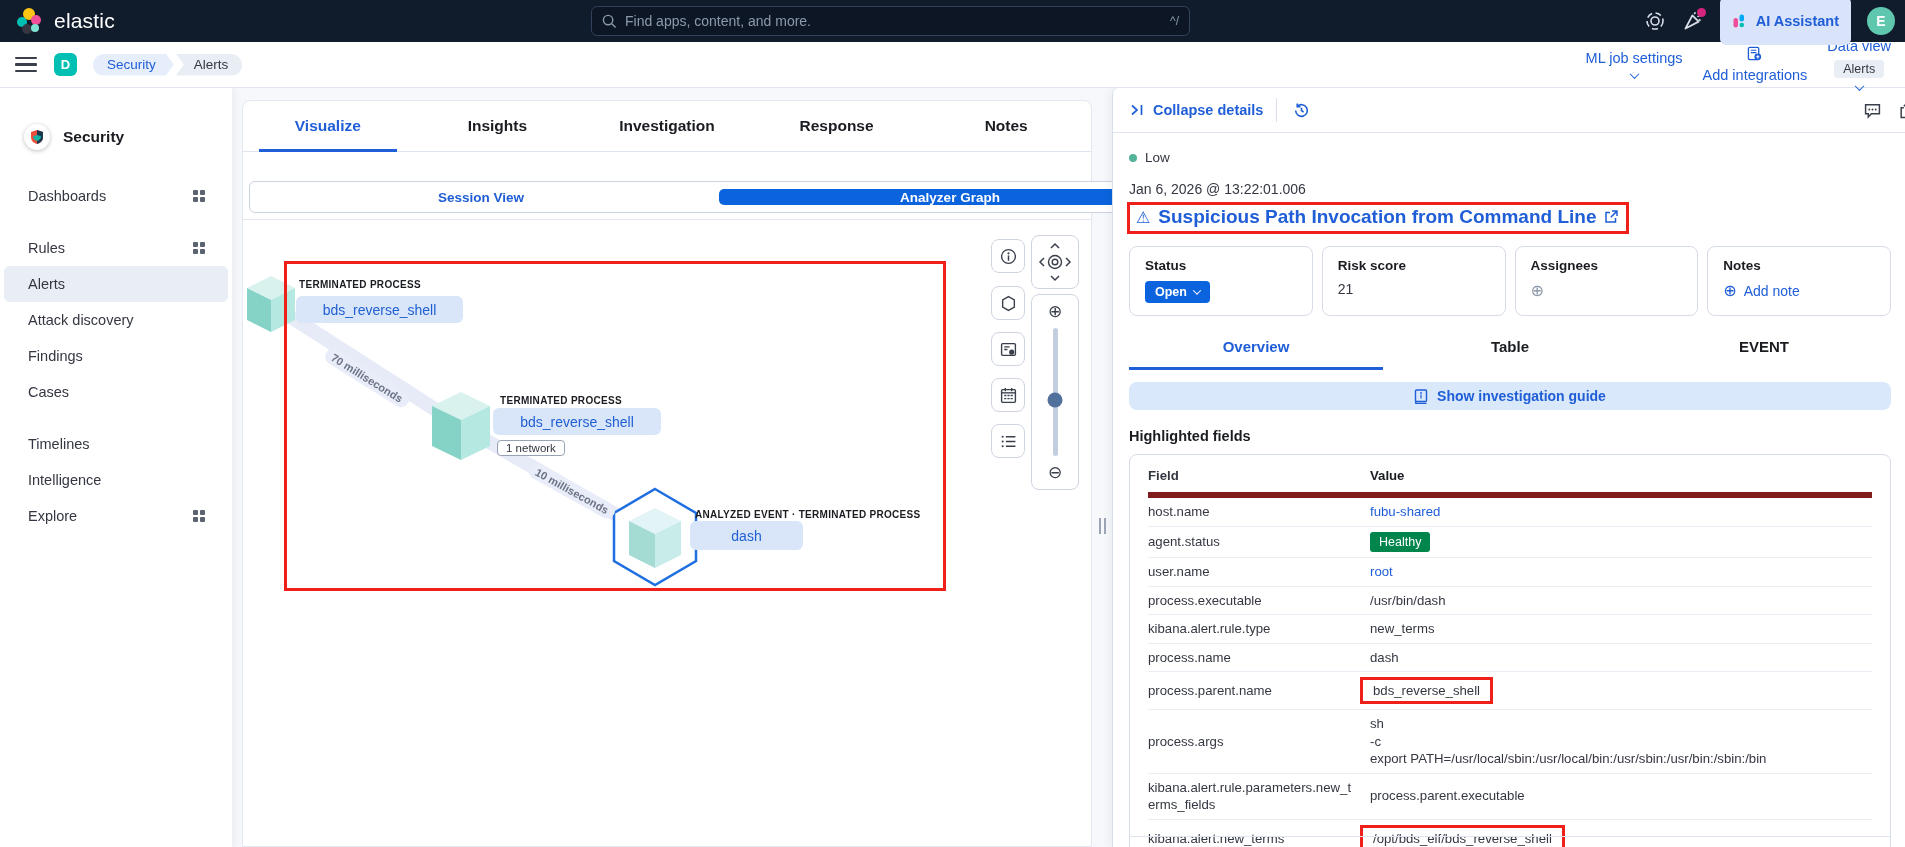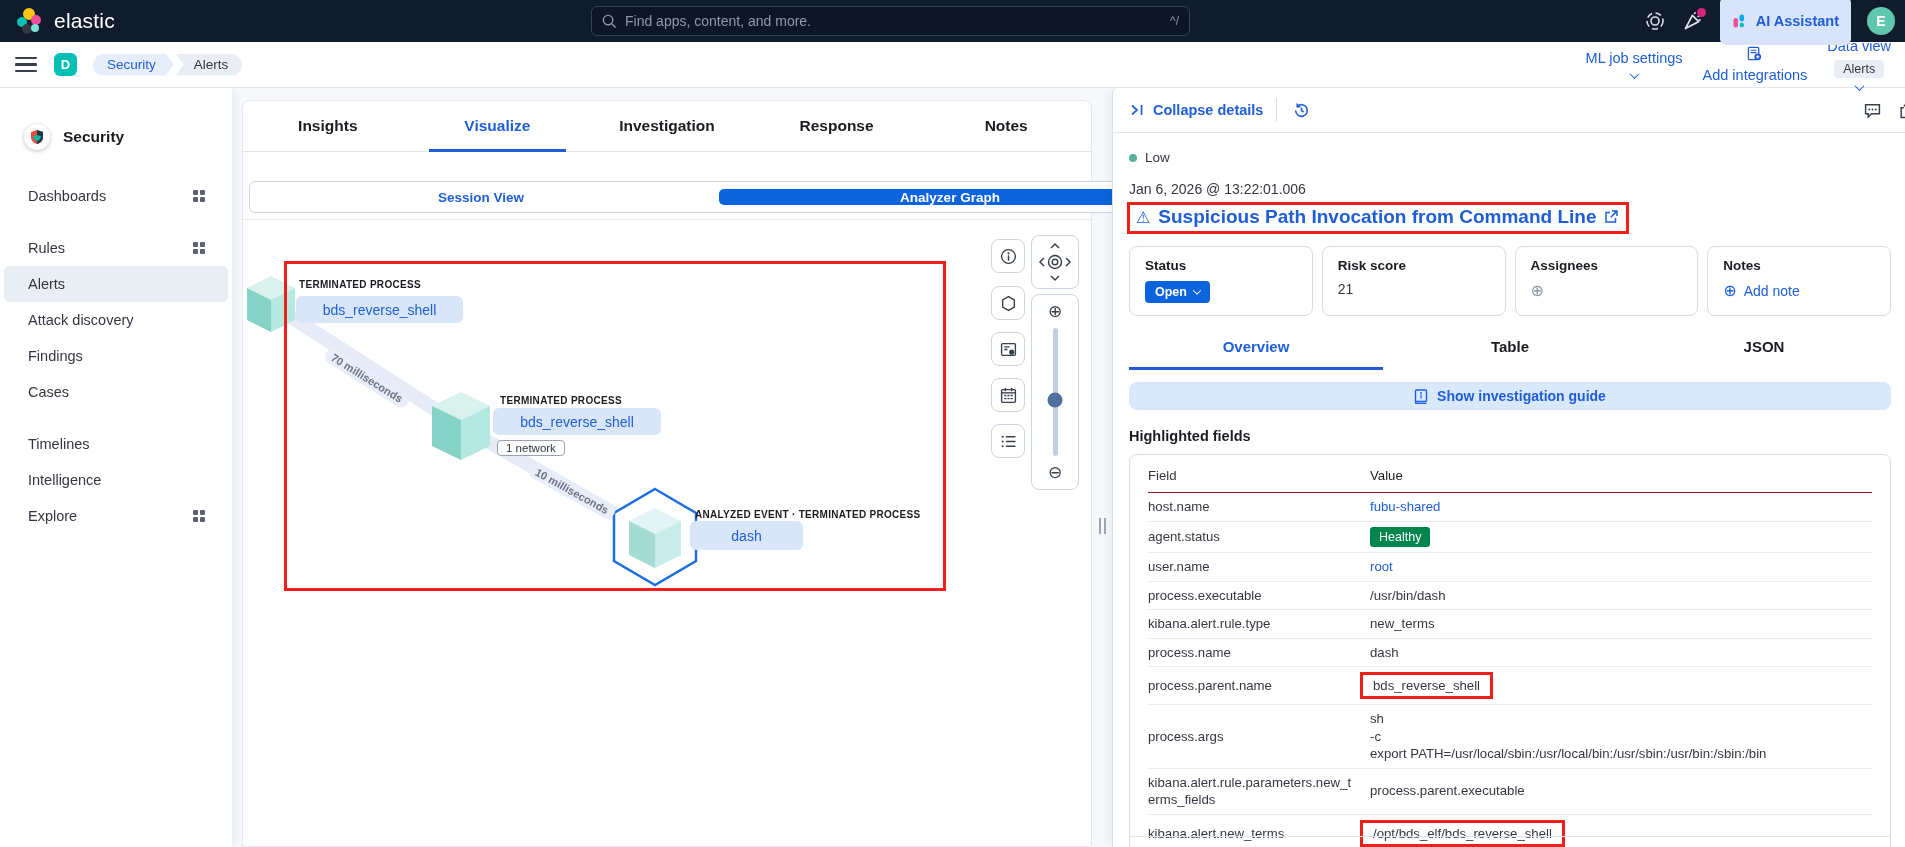--- a/index.html
+++ b/index.html
@@ -122,21 +122,21 @@
     padding-bottom:12px; cursor:pointer; border-bottom:3px solid transparent; }
   .dp-tab.active { color:#1f5ed6; border-bottom-color:#1f5ed6; }
   .guide-btn { position:absolute; left:16px; top:294px; width:762px; height:28px; background:#d9e8fa;
     border-radius:8px; display:flex; align-items:center; justify-content:center; gap:9px;
     color:#1f5ed6; font-size:14px; font-weight:600; cursor:pointer; }
   .hl-heading { position:absolute; left:16px; top:340px; font-size:14.5px; font-weight:700; color:#1a1c21; }
   .hl-table { position:absolute; left:16px; top:366px; width:762px; border:1px solid #d6dce8; border-radius:8px;
     padding:4px 18px 6px 18px; }
   .hl-row { display:grid; grid-template-columns:222px 1fr; border-bottom:1px solid #e8ecf3;
     padding:5px 0; font-size:13.2px; line-height:1.32; align-items:center; }
-  .hl-row.head { font-weight:400; color:#1a1c21; border-bottom:1px solid #7f1d1d; padding:8px 0; }
+  .hl-row.head { font-weight:700; color:#1a1c21; border-bottom:6px solid #7f1d1d; padding:8px 0; }
   .hl-field { color:#343741; word-break:break-all; padding-right:14px; }
   .hl-val a { color:#1f5ed6; text-decoration:none; cursor:pointer; }
   .badge-green { background:#00854d; color:#fff; border-radius:3px; padding:2px 9px; font-size:12.5px; display:inline-block; }
   .red-wrap { display:inline-block; border:3px solid #ee2019; padding:2px 10px; margin-left:-10px; }
   .dp-bottom-line { position:absolute; left:16px; top:748px; width:762px; height:1px; background:#dfe5ee; }
 </style>
 </head>
 <body>
 
 <div class="topbar">
@@ -280,22 +280,22 @@
             <rect x="1" y="8" width="5" height="5" rx="1"></rect>
             <rect x="8" y="8" width="5" height="5" rx="1"></rect>
           </g>
         </svg>
     </div>
   </div>
 </div>
 
 <div class="main-card">
   <div class="main-tabs">
+    <div class="main-tab active">Visualize</div>
     <div class="main-tab">Insights</div>
-    <div class="main-tab active">Visualize</div>
     <div class="main-tab">Investigation</div>
     <div class="main-tab">Response</div>
     <div class="main-tab">Notes</div>
   </div>
   <div class="view-toggle">
     <div class="vt-opt">Session View</div>
     <div class="vt-opt selected">Analyzer Graph</div>
   </div>
 
   <div class="graph-layer">
@@ -475,21 +475,21 @@
       <div class="addnote">
         <span class="plus-glyph">⊕</span>
         <span>Add note</span>
       </div>
     </div>
   </div>
 
   <div class="dp-tabs">
     <div class="dp-tab active">Overview</div>
     <div class="dp-tab">Table</div>
-    <div class="dp-tab">JSON</div>
+    <div class="dp-tab">EVENT</div>
   </div>
 
   <div class="guide-btn">
     <svg width="14" height="15" viewBox="0 0 14 15">
       <rect x="1.5" y="1" width="11" height="11.5" rx="1" fill="none" stroke="#1f5ed6" stroke-width="1.4"></rect>
       <path d="M2 12.5a1.6 1.6 0 0 0 0 2h10.5" fill="none" stroke="#1f5ed6" stroke-width="1.4"></path>
       <circle cx="7" cy="4" r=".9" fill="#1f5ed6"></circle>
         <rect x="6.4" y="5.5" width="1.2" height="4" fill="#1f5ed6"></rect>
     </svg>
     <span>Show investigation guide</span>

